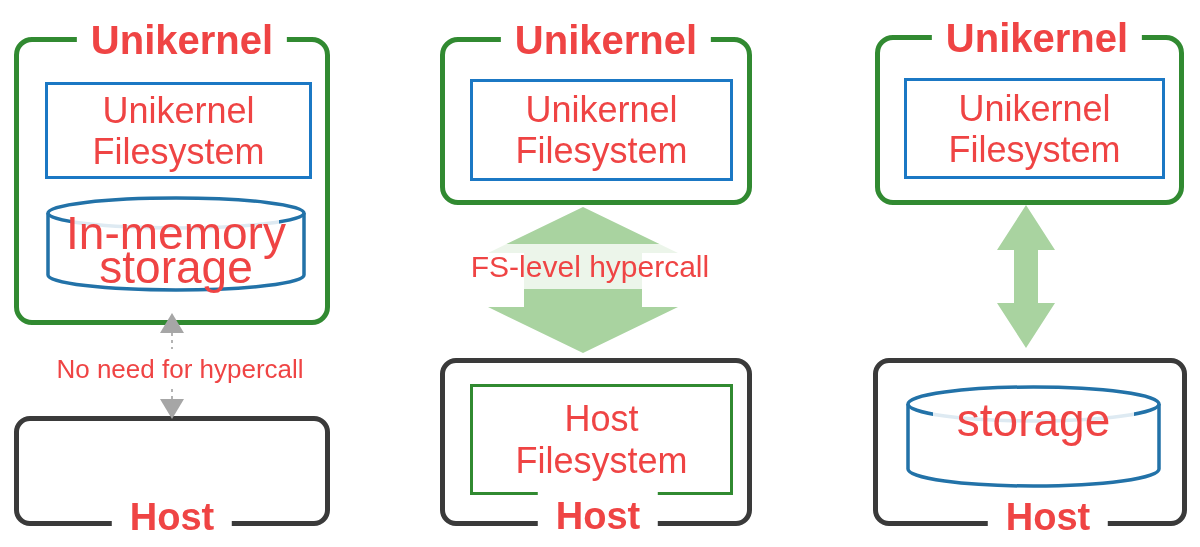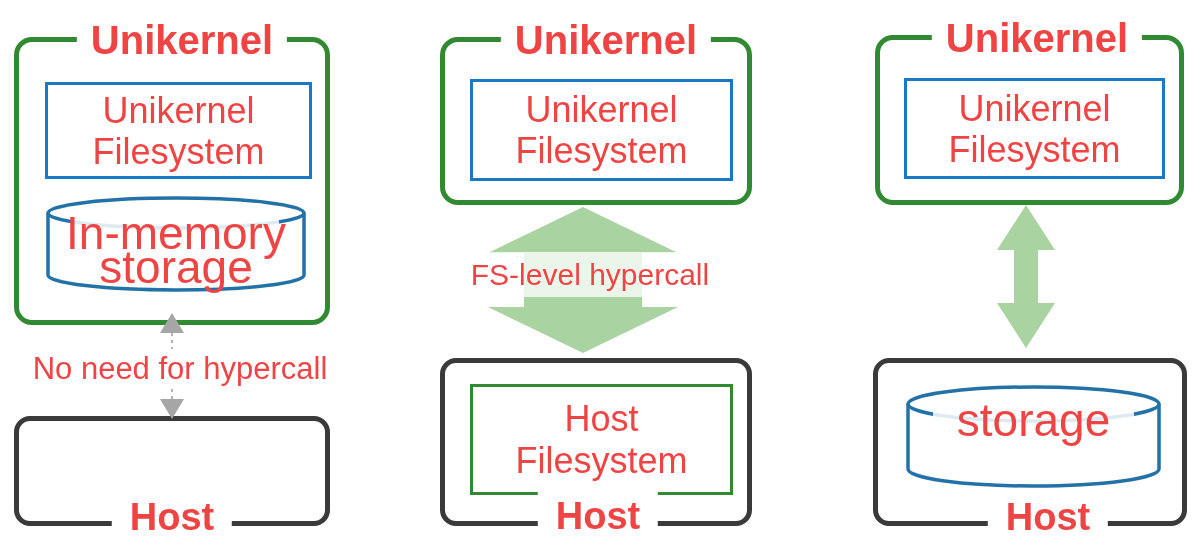--- a/index.html
+++ b/index.html
@@ -22,21 +22,21 @@
   .utitle {
     position:absolute; transform:translateX(-50%); background:#ffffff;
     padding:0 14px; font-weight:bold; font-size:40px; height:46px; line-height:46px;
     white-space:nowrap; z-index:5;
   }
   .hostlabel {
     position:absolute; transform:translateX(-50%); background:#ffffff;
     padding:0 18px; font-weight:bold; font-size:38px; white-space:nowrap; z-index:6;
     display:flex; align-items:center;
   }
-  .note { position:absolute; text-align:center; font-size:31px; z-index:4; }
+  .note { position:absolute; text-align:center; font-size:26px; z-index:4; }
   .note-solid { background:#ffffff; }
   .note-band { background:rgba(255,255,255,0.78); font-size:30px; }
   .cyltext { position:absolute; text-align:center; font-size:46px; z-index:3; }
   .cyltext span { display:block; }
   .fsbox span, .greenbox span { display:block; }
   svg.shape { position:absolute; z-index:2; }
 </style>
 </head>
 <body>
 
@@ -74,21 +74,21 @@
   <div class="utitle" style="left:606px; top:17px;">Unikernel</div>
 
   <div class="fsbox" style="left:470px; top:79px; width:257px; height:96px;">
     <span>Unikernel</span>
     <span>Filesystem</span>
   </div>
 
   <svg class="shape" style="left:488px; top:207px;" width="190" height="146" viewBox="0 0 190 146">
     <polygon points="95,0 0,46 36,46 36,100 0,100 95,146 190,100 154,100 154,46 190,46" fill="#a9d3a0"></polygon>
   </svg>
-  <div class="note note-band" style="left:430px; top:252px; width:320px; height:45px; line-height:45px;">FS-level hypercall</div>
+  <div class="note note-band" style="left:430px; top:244px; width:320px; height:45px; line-height:45px;">FS-level hypercall</div>
 
   <div class="hostbox" style="left:440px; top:358px; width:302px; height:158px;"></div>
   <div class="greenbox" style="left:470px; top:384px; width:257px; height:105px;">
     <span>Host</span>
     <span>Filesystem</span>
   </div>
   <div class="hostlabel" style="left:598px; top:483px; height:66px;">Host</div>
 
   <div class="ubox" style="left:875px; top:35px; width:299px; height:160px;"></div>
   <div class="utitle" style="left:1037px; top:15px;">Unikernel</div>

